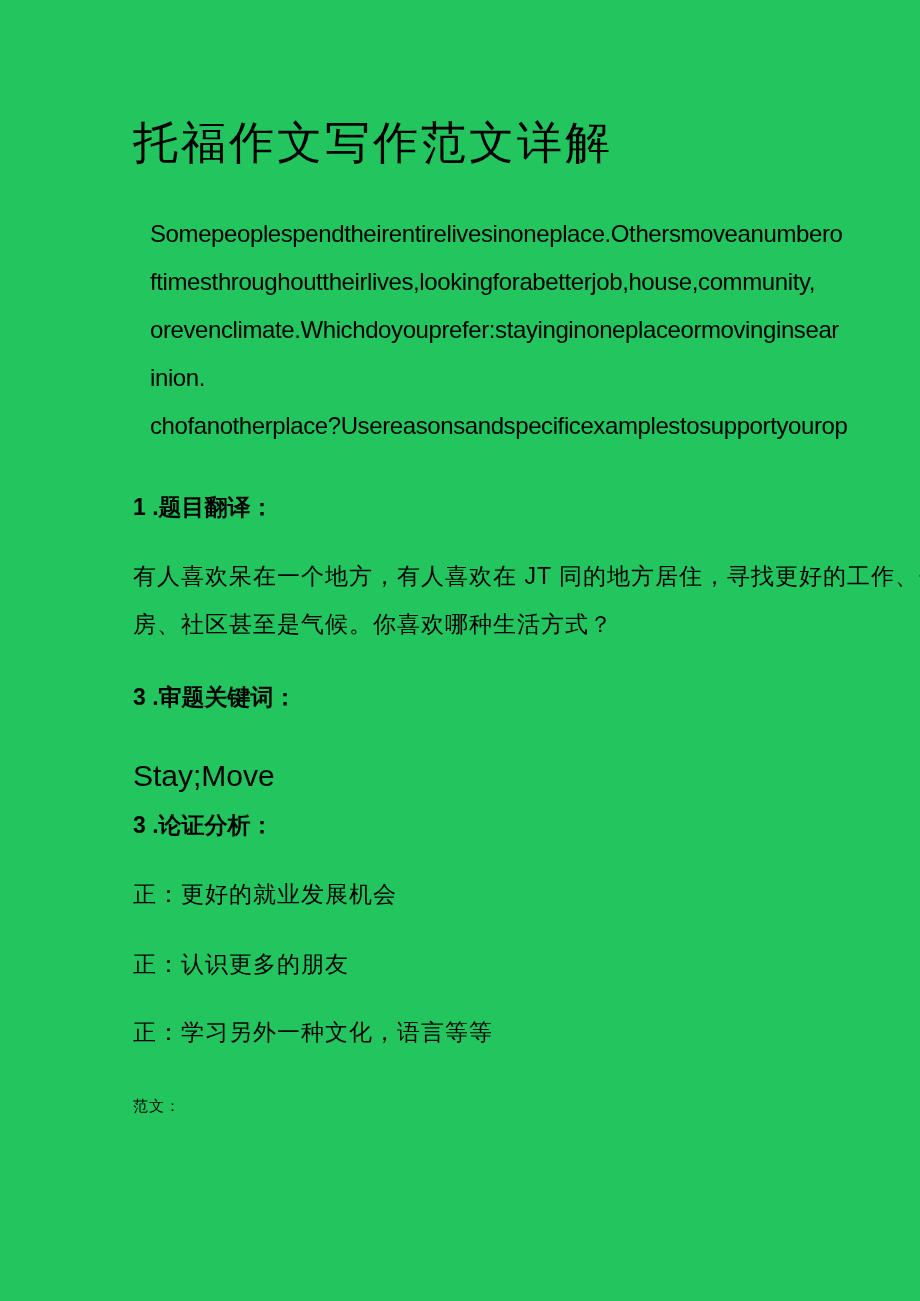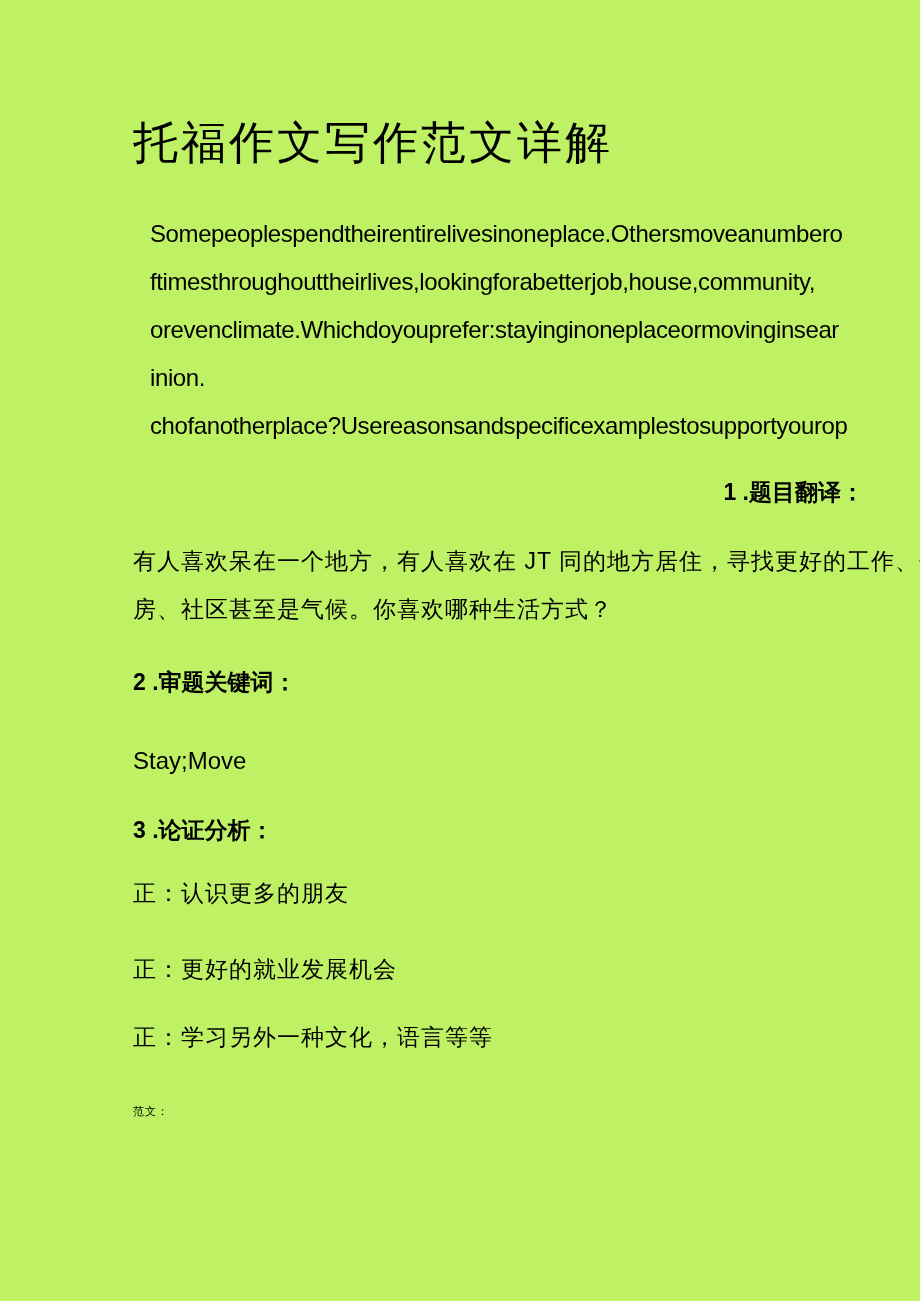--- a/index.html
+++ b/index.html
@@ -11,22 +11,22 @@
   body {
     width: 920px;
     height: 1301px;
     overflow: hidden;
     font-family: "Liberation Sans", "DejaVu Sans", sans-serif;
   }
   .page {
     box-sizing: border-box;
     width: 920px;
     height: 1301px;
-    background: #bef264;
-    padding: 112px 56px 0 133px;
+    background: #22c55e;
+    padding: 112px 72px 0 133px;
   }
   .doc-title {
     font-family: "Liberation Serif", "DejaVu Serif", serif;
     font-weight: 400;
     font-size: 45px;
     line-height: 62px;
     letter-spacing: 3px;
     margin: 0 0 36px 0;
     white-space: nowrap;
   }
@@ -39,49 +39,49 @@
     letter-spacing: -0.4px;
     white-space: nowrap;
   }
   .sec-heading {
     font-size: 23px;
     font-weight: 700;
     line-height: 34px;
     margin: 0;
     white-space: nowrap;
   }
-  .h1-m { margin-top: 25px; text-align: right; }
+  .h1-m { margin-top: 40px; }
   .h2-m { margin-top: 32px; }
-  .h3-m { margin-top: 28px; }
+  .h3-m { margin-top: 8px; }
   .cn-par {
     margin-top: 28px;
   }
   .cn-line {
     font-size: 23px;
     line-height: 48px;
     letter-spacing: 1px;
     white-space: nowrap;
   }
   .keyword-line {
-    font-size: 24px;
+    font-size: 30px;
     line-height: 48px;
     margin-top: 38px;
     white-space: nowrap;
   }
   .point-line {
     font-size: 23px;
     line-height: 48px;
     letter-spacing: 1px;
     white-space: nowrap;
   }
   .p1-m { margin-top: 28px; }
   .p2-m { margin-top: 22px; }
   .p3-m { margin-top: 20px; }
   .footer-label {
-    font-size: 11px;
+    font-size: 15px;
     line-height: 28px;
     margin-top: 36px;
     letter-spacing: 1px;
     white-space: nowrap;
   }
 </style>
 </head>
 <body>
 
 <div class="page">
@@ -96,25 +96,25 @@
     <div class="eng-line">chofanotherplace?Usereasonsandspecificexamplestosupportyourop</div>
   </div>
 
   <h2 class="sec-heading h1-m">1 .题目翻译：</h2>
 
   <div class="cn-par">
     <div class="cn-line">有人喜欢呆在一个地方，有人喜欢在 JT 同的地方居住，寻找更好的工作、住</div>
     <div class="cn-line">房、社区甚至是气候。你喜欢哪种生活方式？</div>
   </div>
 
-  <h2 class="sec-heading h2-m">2 .审题关键词：</h2>
+  <h2 class="sec-heading h2-m">3 .审题关键词：</h2>
 
   <div class="keyword-line">Stay;Move</div>
 
   <h2 class="sec-heading h3-m">3 .论证分析：</h2>
 
+  <div class="point-line p1-m">正：更好的就业发展机会</div>
   <div class="point-line p2-m">正：认识更多的朋友</div>
-  <div class="point-line p1-m">正：更好的就业发展机会</div>
   <div class="point-line p3-m">正：学习另外一种文化，语言等等</div>
 
   <div class="footer-label">范文：</div>
 
 </div>
 
 </body></html>

